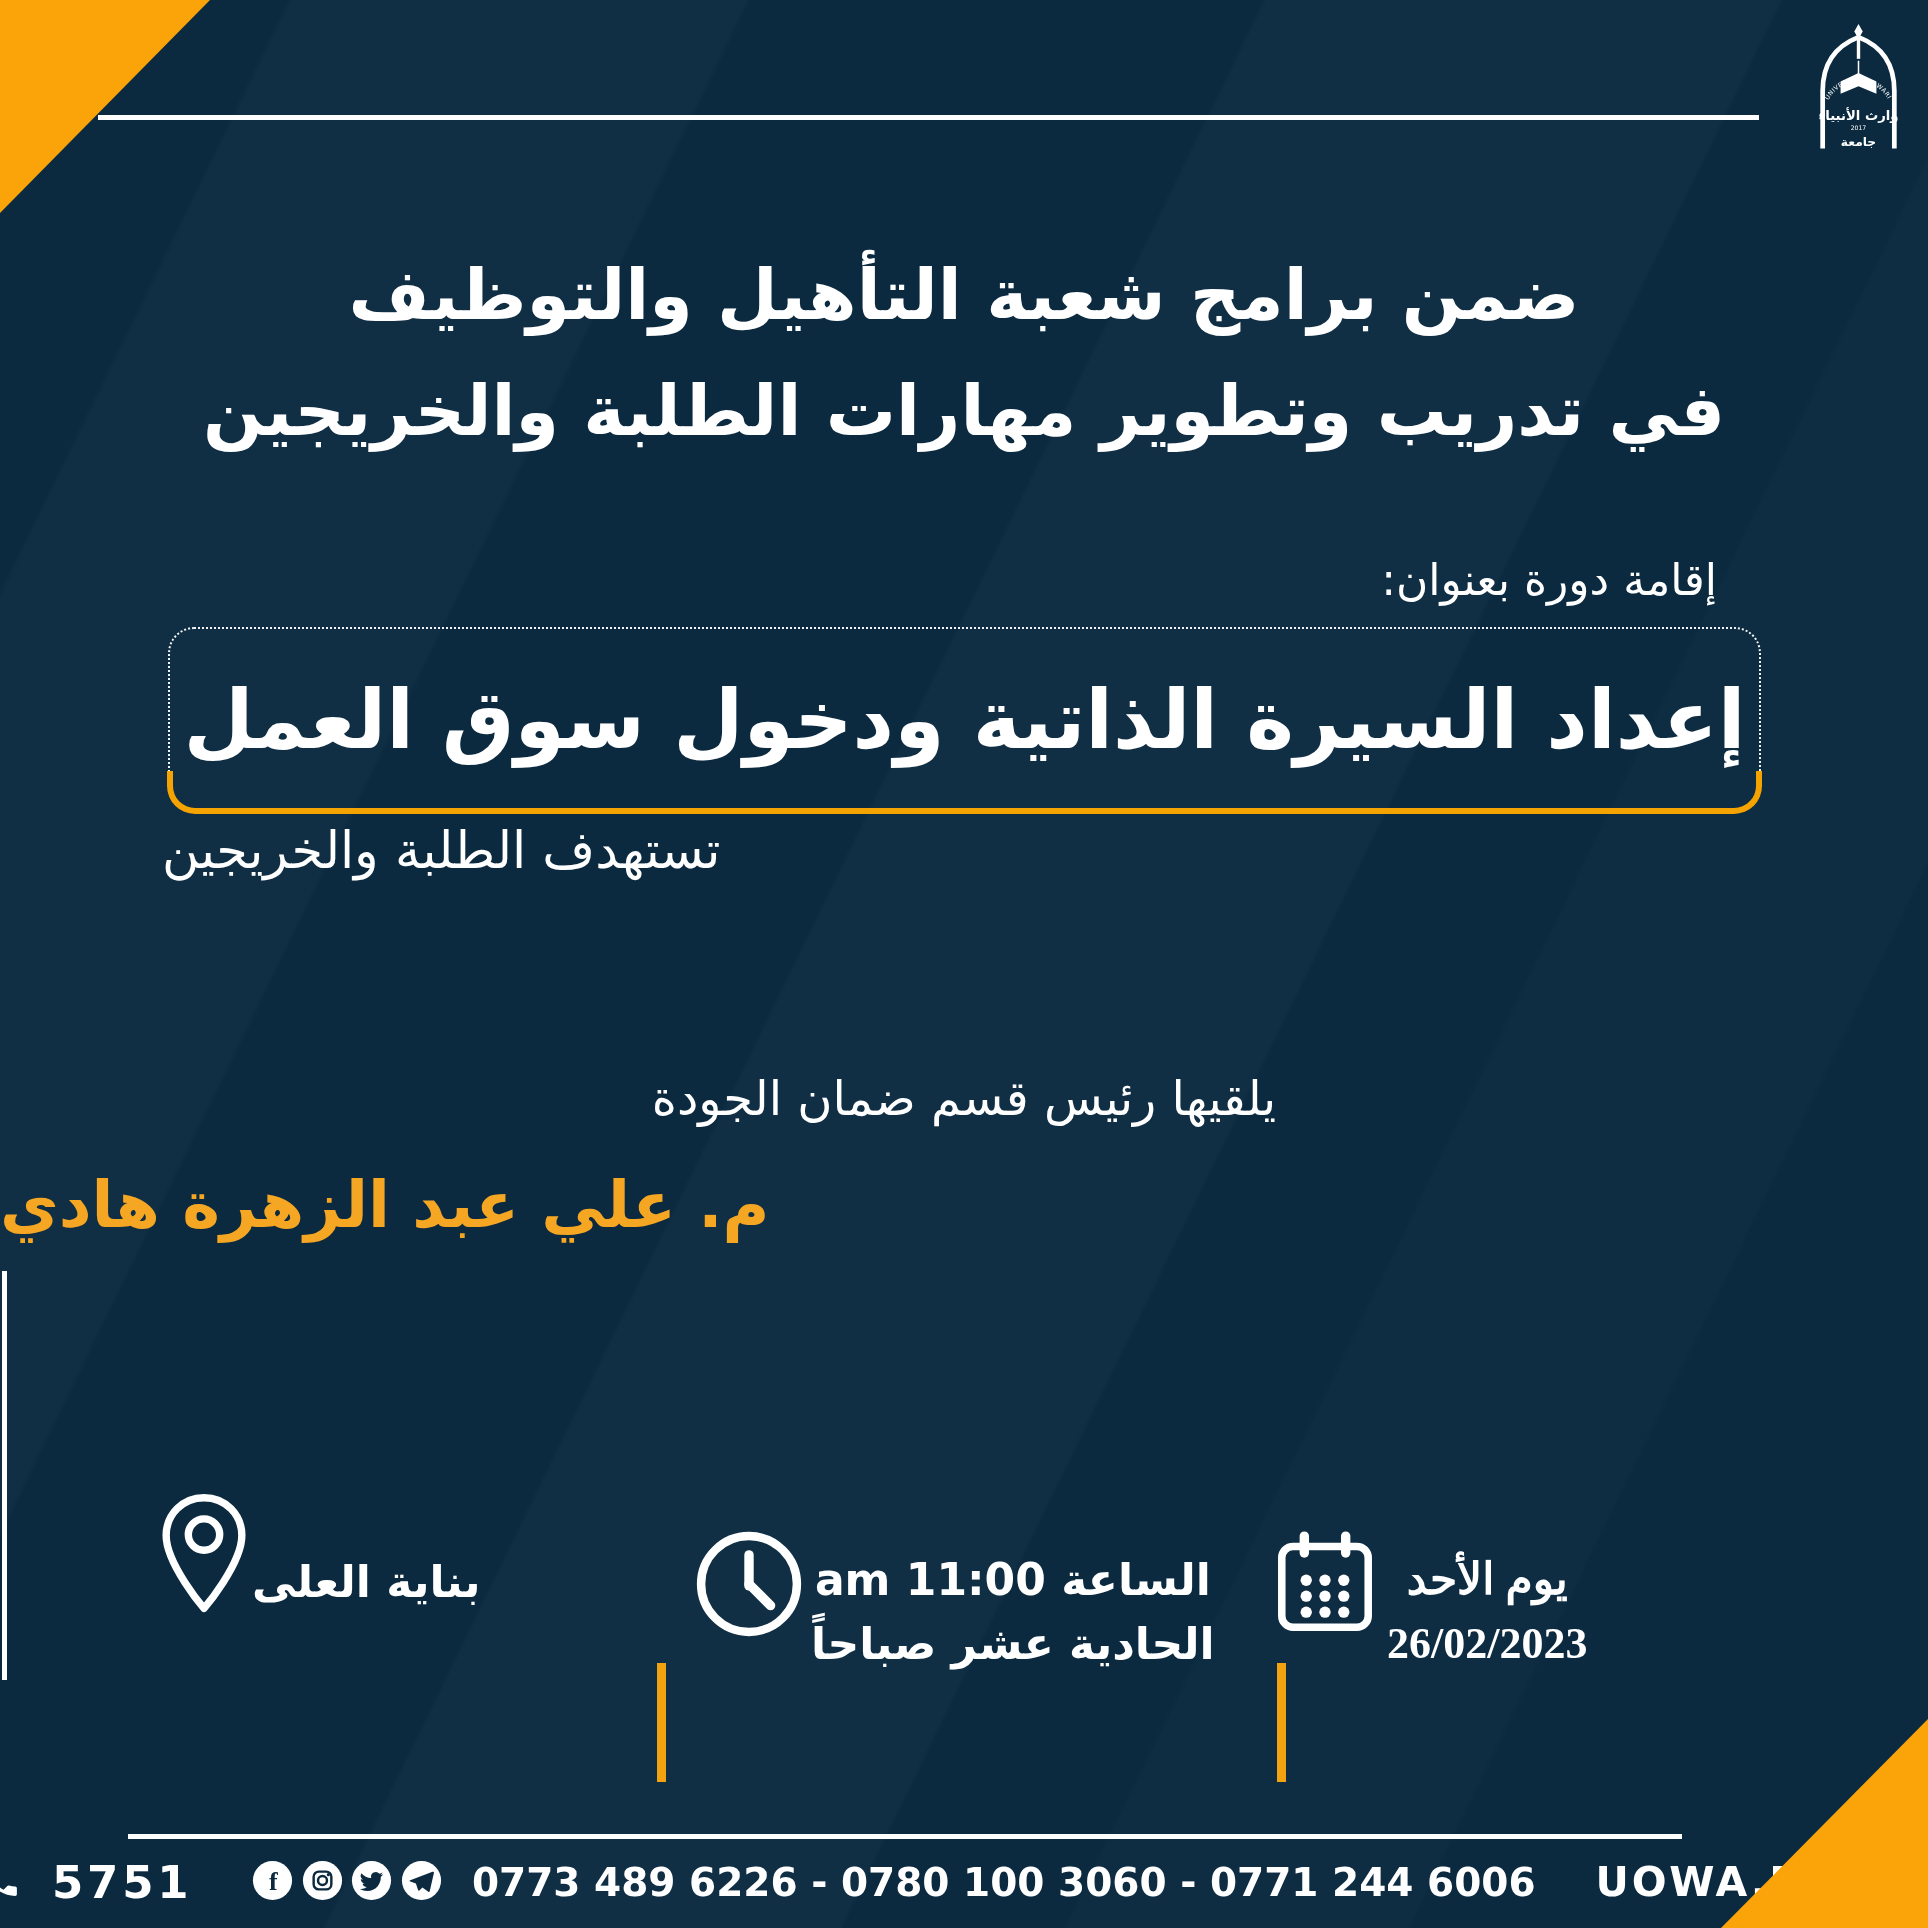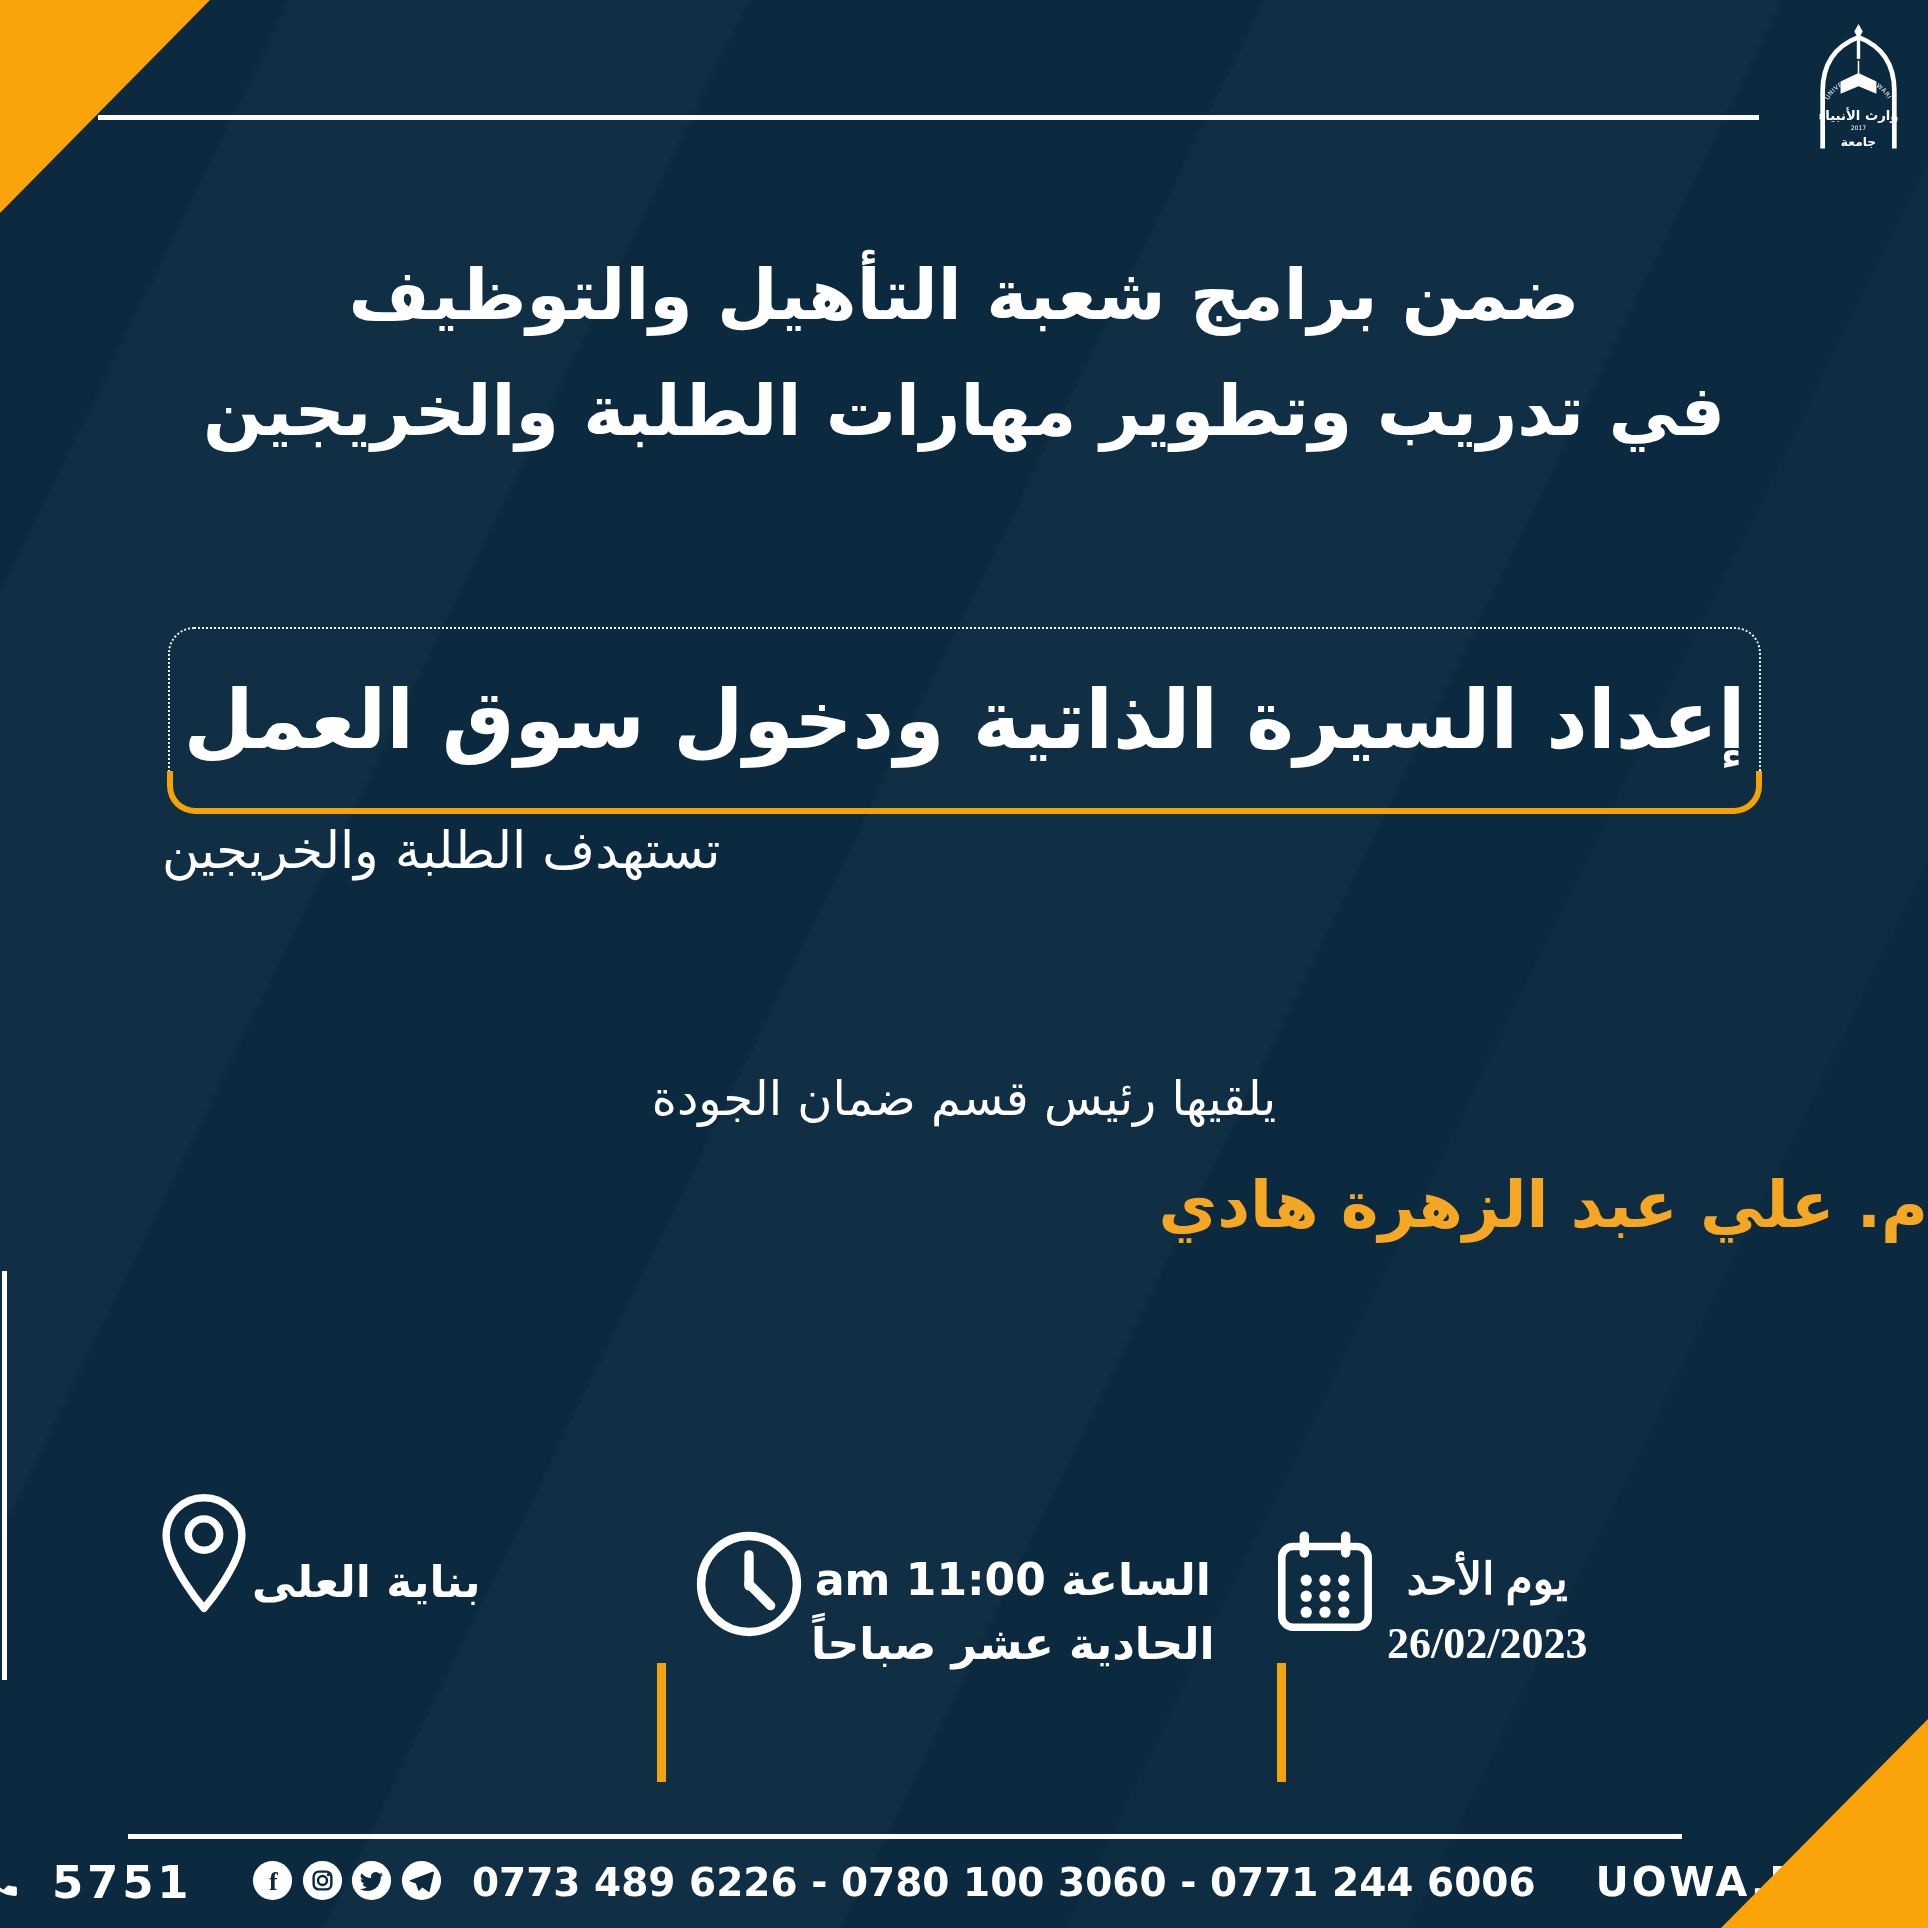--- a/index.html
+++ b/index.html
@@ -51,21 +51,21 @@
   .course-underline{
     position:absolute;left:-2.8px;right:-2.8px;bottom:-2.8px;height:43px;
     border:6.6px solid #f5a301;border-top:none;
     border-radius:0 0 28px 28px;
     box-sizing:border-box;
   }
   .course-title{font-size:81px;font-weight:800;letter-spacing:-0.9px;}
   .audience{position:absolute;left:162px;top:821px;font-size:51px;font-weight:400;}
 
   .speaker-intro{position:absolute;left:0;right:0;top:1070px;text-align:center;font-size:48px;font-weight:500;}
-  .speaker-name{position:absolute;left:0;right:0;top:1168px;text-align:right;font-size:64px;font-weight:700;color:#f5a623;}
+  .speaker-name{position:absolute;left:0;right:0;top:1168px;text-align:left;font-size:64px;font-weight:700;color:#f5a623;}
 
   .detail-col{
     position:absolute;top:1492px;width:565px;
     display:flex;flex-direction:row;align-items:center;
   }
   .col-location{left:156px;}
   .col-time{left:687px;}
   .col-date{left:1263px;font-family:Liberation Serif, serif;}
   .detail-icon{height:124px;display:flex;align-items:flex-start;justify-content:center;}
   .detail-label{margin-top:56px;text-align:center;font-size:44px;font-weight:700;line-height:1.45;}
@@ -106,20 +106,21 @@
     <text x="46" y="103" text-anchor="middle" font-size="14" font-weight="bold" fill="#ffffff">وارث الأنبياء</text>
     <text x="46" y="114" text-anchor="middle" font-size="6.5" fill="#ffffff">2017</text>
     <text x="46" y="130" text-anchor="middle" font-size="13" font-weight="bold" fill="#ffffff">جامعة</text>
   </svg>
 
   <div class="heading" dir="rtl">
     <div>ضمن برامج شعبة التأهيل والتوظيف</div>
     <div>في تدريب وتطوير مهارات الطلبة والخريجين</div>
   </div>
 
+  <div class="course-intro" dir="rtl">إقامة دورة بعنوان:</div>
 
   <div class="course-box">
     <div class="course-underline"></div>
     <div class="course-title" dir="rtl">إعداد السيرة الذاتية ودخول سوق العمل</div>
   </div>
 
   <div class="audience" dir="rtl">تستهدف الطلبة والخريجين</div>
 
   <div class="speaker-intro" dir="rtl">يلقيها رئيس قسم ضمان الجودة</div>
   <div class="speaker-name" dir="rtl">م. علي عبد الزهرة هادي</div>

